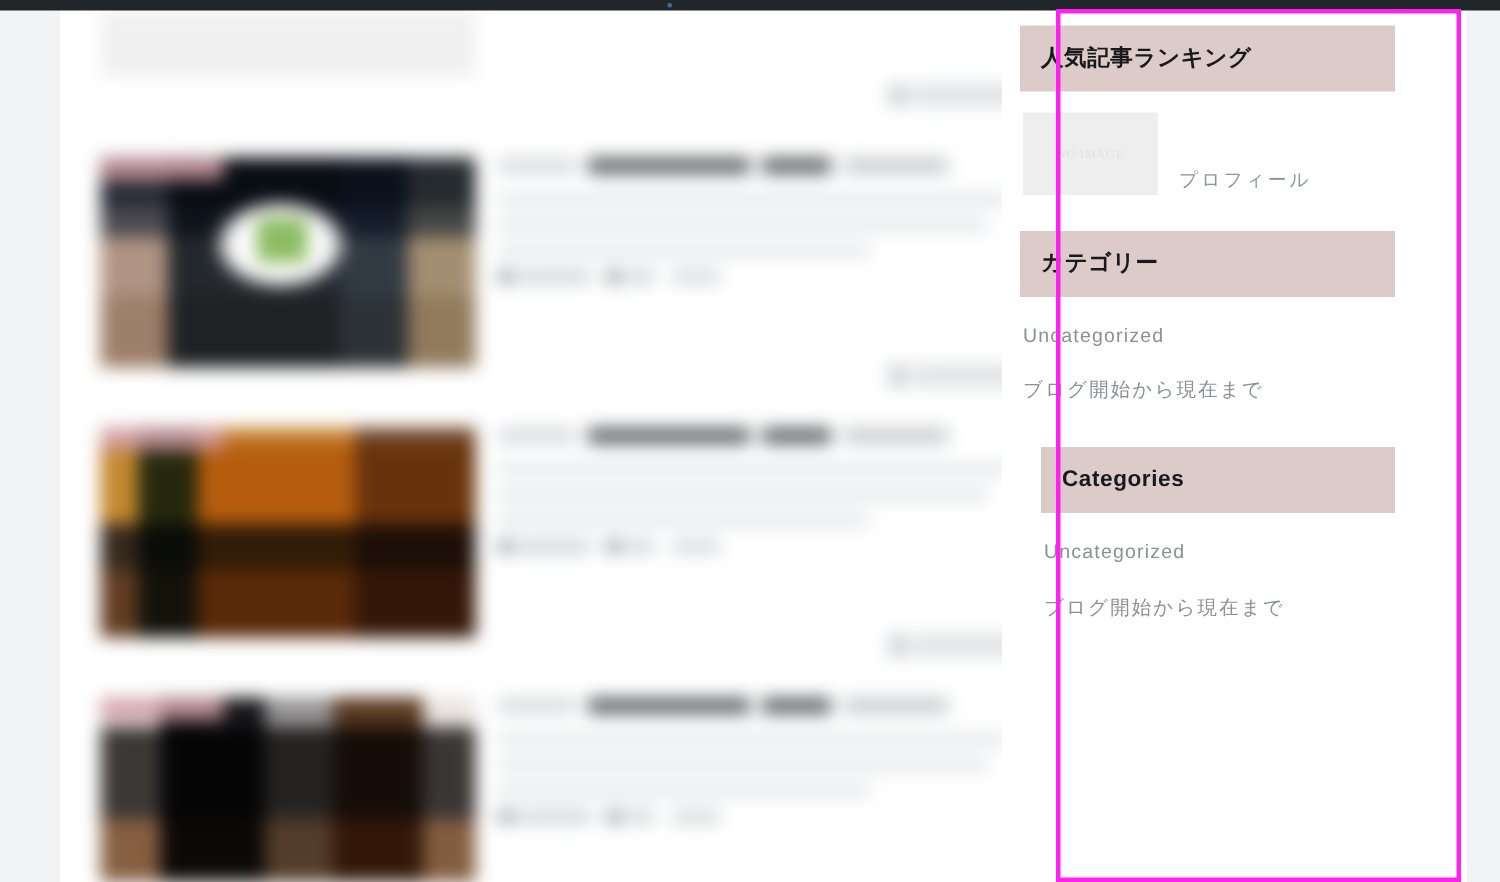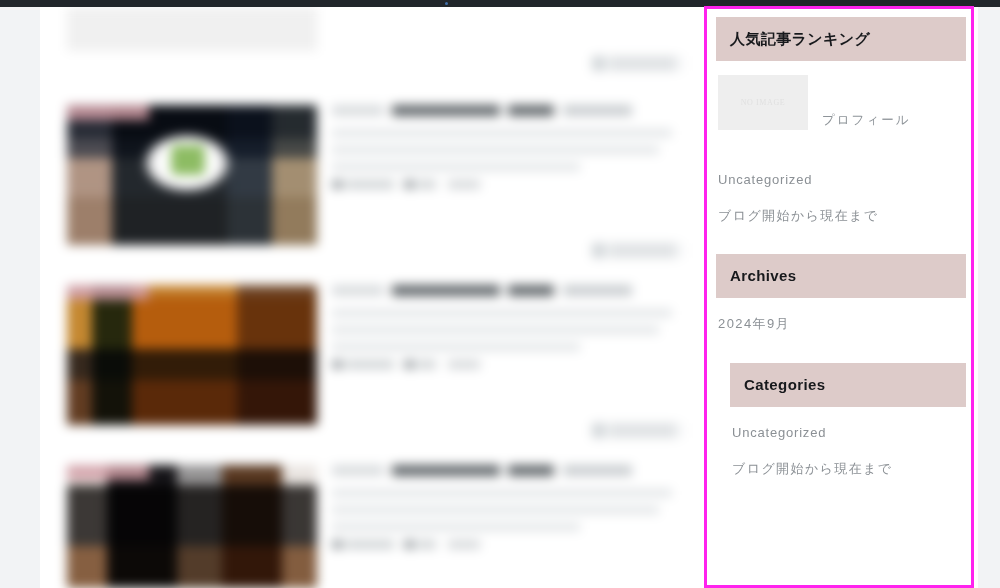--- a/index.html
+++ b/index.html
@@ -161,21 +161,21 @@
     left: 0; top: 0;
     width: 82px; height: 15px;
     background: #cf9aa2;
     opacity: .85;
   }
 
   
   #sidebar {
     position: absolute;
     top: 7px;
-    left: 704px;
+    left: 668px;
     width: 274px;
     height: 581px;
     background: #ffffff;
     z-index: 20;
   }
   .widget { position: relative; }
   .widget-title {
     margin: 0 12px;
     padding: 13px 0 13px 14px;
     background: #ddcbc9;
@@ -336,42 +336,33 @@
       <h2 class="widget-title">人気記事ランキング</h2>
       <div class="widget-body">
         <div class="rank-item">
           <div class="noimg">NO IMAGE</div>
           <div class="rank-title">プロフィール</div>
         </div>
       </div>
     </section>
 
     <section class="widget" id="w-cat">
+      <h2 class="widget-title">カテゴリー</h2>
       <div class="widget-body">
         <ul class="term-list">
           <li>
             <a class="term-link" href="#">Uncategorized</a>
           </li>
           <li>
             <a class="term-link jp" href="#">ブログ開始から現在まで</a>
           </li>
         </ul>
       </div>
     </section>
 
-    <section class="widget" id="w-arch">
-      <h2 class="widget-title">Archives</h2>
-      <div class="widget-body">
-        <ul class="term-list">
-          <li>
-            <a class="term-link jp" href="#">2024年9月</a>
-          </li>
-        </ul>
-      </div>
-    </section>
 
     <section class="widget" id="w-cats">
       <h2 class="widget-title">Categories</h2>
       <div class="widget-body">
         <ul class="term-list">
           <li>
             <a class="term-link" href="#">Uncategorized</a>
           </li>
           <li>
             <a class="term-link jp" href="#">ブログ開始から現在まで</a>

